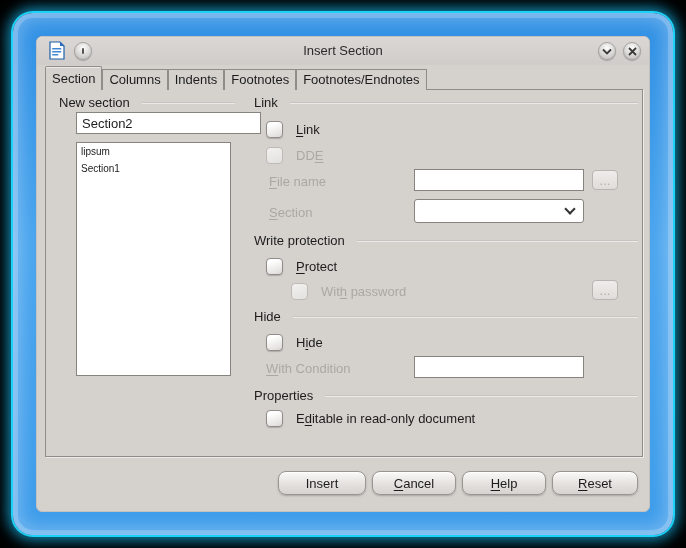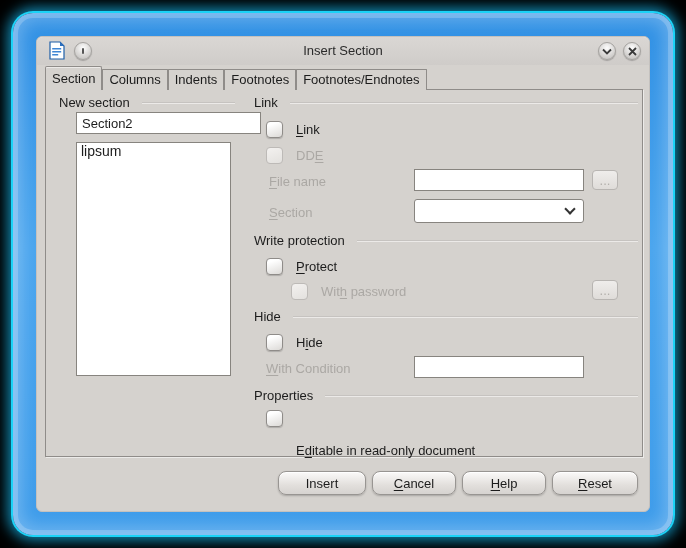--- a/index.html
+++ b/index.html
@@ -52,21 +52,21 @@
 
   
   .cb{position:absolute;width:17px;height:17px;border-radius:4px;border:1px solid #8f8c89;
     background:linear-gradient(160deg,#ffffff 20%,#dcdad7);
     box-shadow:inset 0 1px 0 #fff,0 1px 1px rgba(0,0,0,.18);}
   .cb.dis{border-color:#bdbab7;background:linear-gradient(160deg,#f3f1ef,#e3e1de);box-shadow:none;}
 
   
   .tinput{position:absolute;background:#fff;border:1px solid #87847f;font-size:13px;color:#1c1c1c;
     padding:2px 5px;outline:none;}
-  .listbox{position:absolute;background:#fff;border:1px solid #87847f;font-size:14px;color:#1c1c1c;
+  .listbox{position:absolute;background:#fff;border:1px solid #87847f;font-size:10px;color:#1c1c1c;
     overflow:hidden;}
   .listbox .item{padding:0 4px;height:17px;line-height:17px;}
 
   .combo{position:absolute;background:#fff;border:1px solid #87847f;border-radius:3px;
     display:flex;align-items:center;justify-content:flex-end;padding-right:9px;}
   .chev{width:8px;height:8px;border-right:2px solid #333;border-bottom:2px solid #333;
     transform:rotate(45deg);margin-top:-4px;}
 
   
   .btn{border-radius:4px;border:1px solid #989592;font-size:13px;color:#1c1c1c;
@@ -121,20 +121,21 @@
 
   <div class="panel"></div>
 
   <div class="ghdr" style="left:22px;top:58px;width:176px;">
     <span>New section</span>
     <span class="gline"></span>
   </div>
   <input class="tinput" style="left: 39px; top: 75px; width: 185px; height: 22px;" value="Section2">
   <div class="listbox" style="left:39px;top:105px;width:155px;height:234px;">
     <div class="item">lipsum</div>
+    <div class="item">Section1</div>
   </div>
 
   <div class="ghdr" style="left:217px;top:58px;width:384px;">
     <span>Link</span>
     <span class="gline"></span>
   </div>
   <span class="cb" style="left:229px;top:84px;"></span>
   <span class="fl" style="left:259px;top:85px;"><span></span><span class="mn">L</span><span>ink</span></span>
 
   <span class="cb dis" style="left:229px;top:110px;"></span>
@@ -169,21 +170,21 @@
   <span class="fl" style="left:259px;top:298px;"><span>H</span><span class="mn">i</span><span>de</span></span>
 
   <span class="fl dis-t" style="left:229px;top:324px;"><span class="mn">W</span><span>ith Condition</span></span>
   <input class="tinput" style="left: 377px; top: 319px; width: 170px; height: 22px;" value="">
 
   <div class="ghdr" style="left:217px;top:351px;width:384px;">
     <span>Properties</span>
     <span class="gline"></span>
   </div>
   <span class="cb" style="left:229px;top:373px;"></span>
-  <span class="fl" style="left:259px;top:374px;margin-top:32px;"><span>E</span><span class="mn">d</span><span>itable in read-only document</span></span>
+  <span class="fl" style="left:259px;top:374px;"><span>E</span><span class="mn">d</span><span>itable in read-only document</span></span>
 
   <button class="btn action" style="left:241px;width:88px;">
       <span>Insert</span>
     </button>
   <button class="btn action" style="left:335px;width:84px;">
       <span class="mn">C</span>
       <span>ancel</span>
     </button>
   <button class="btn action" style="left:425px;width:84px;">
       <span class="mn">H</span>

